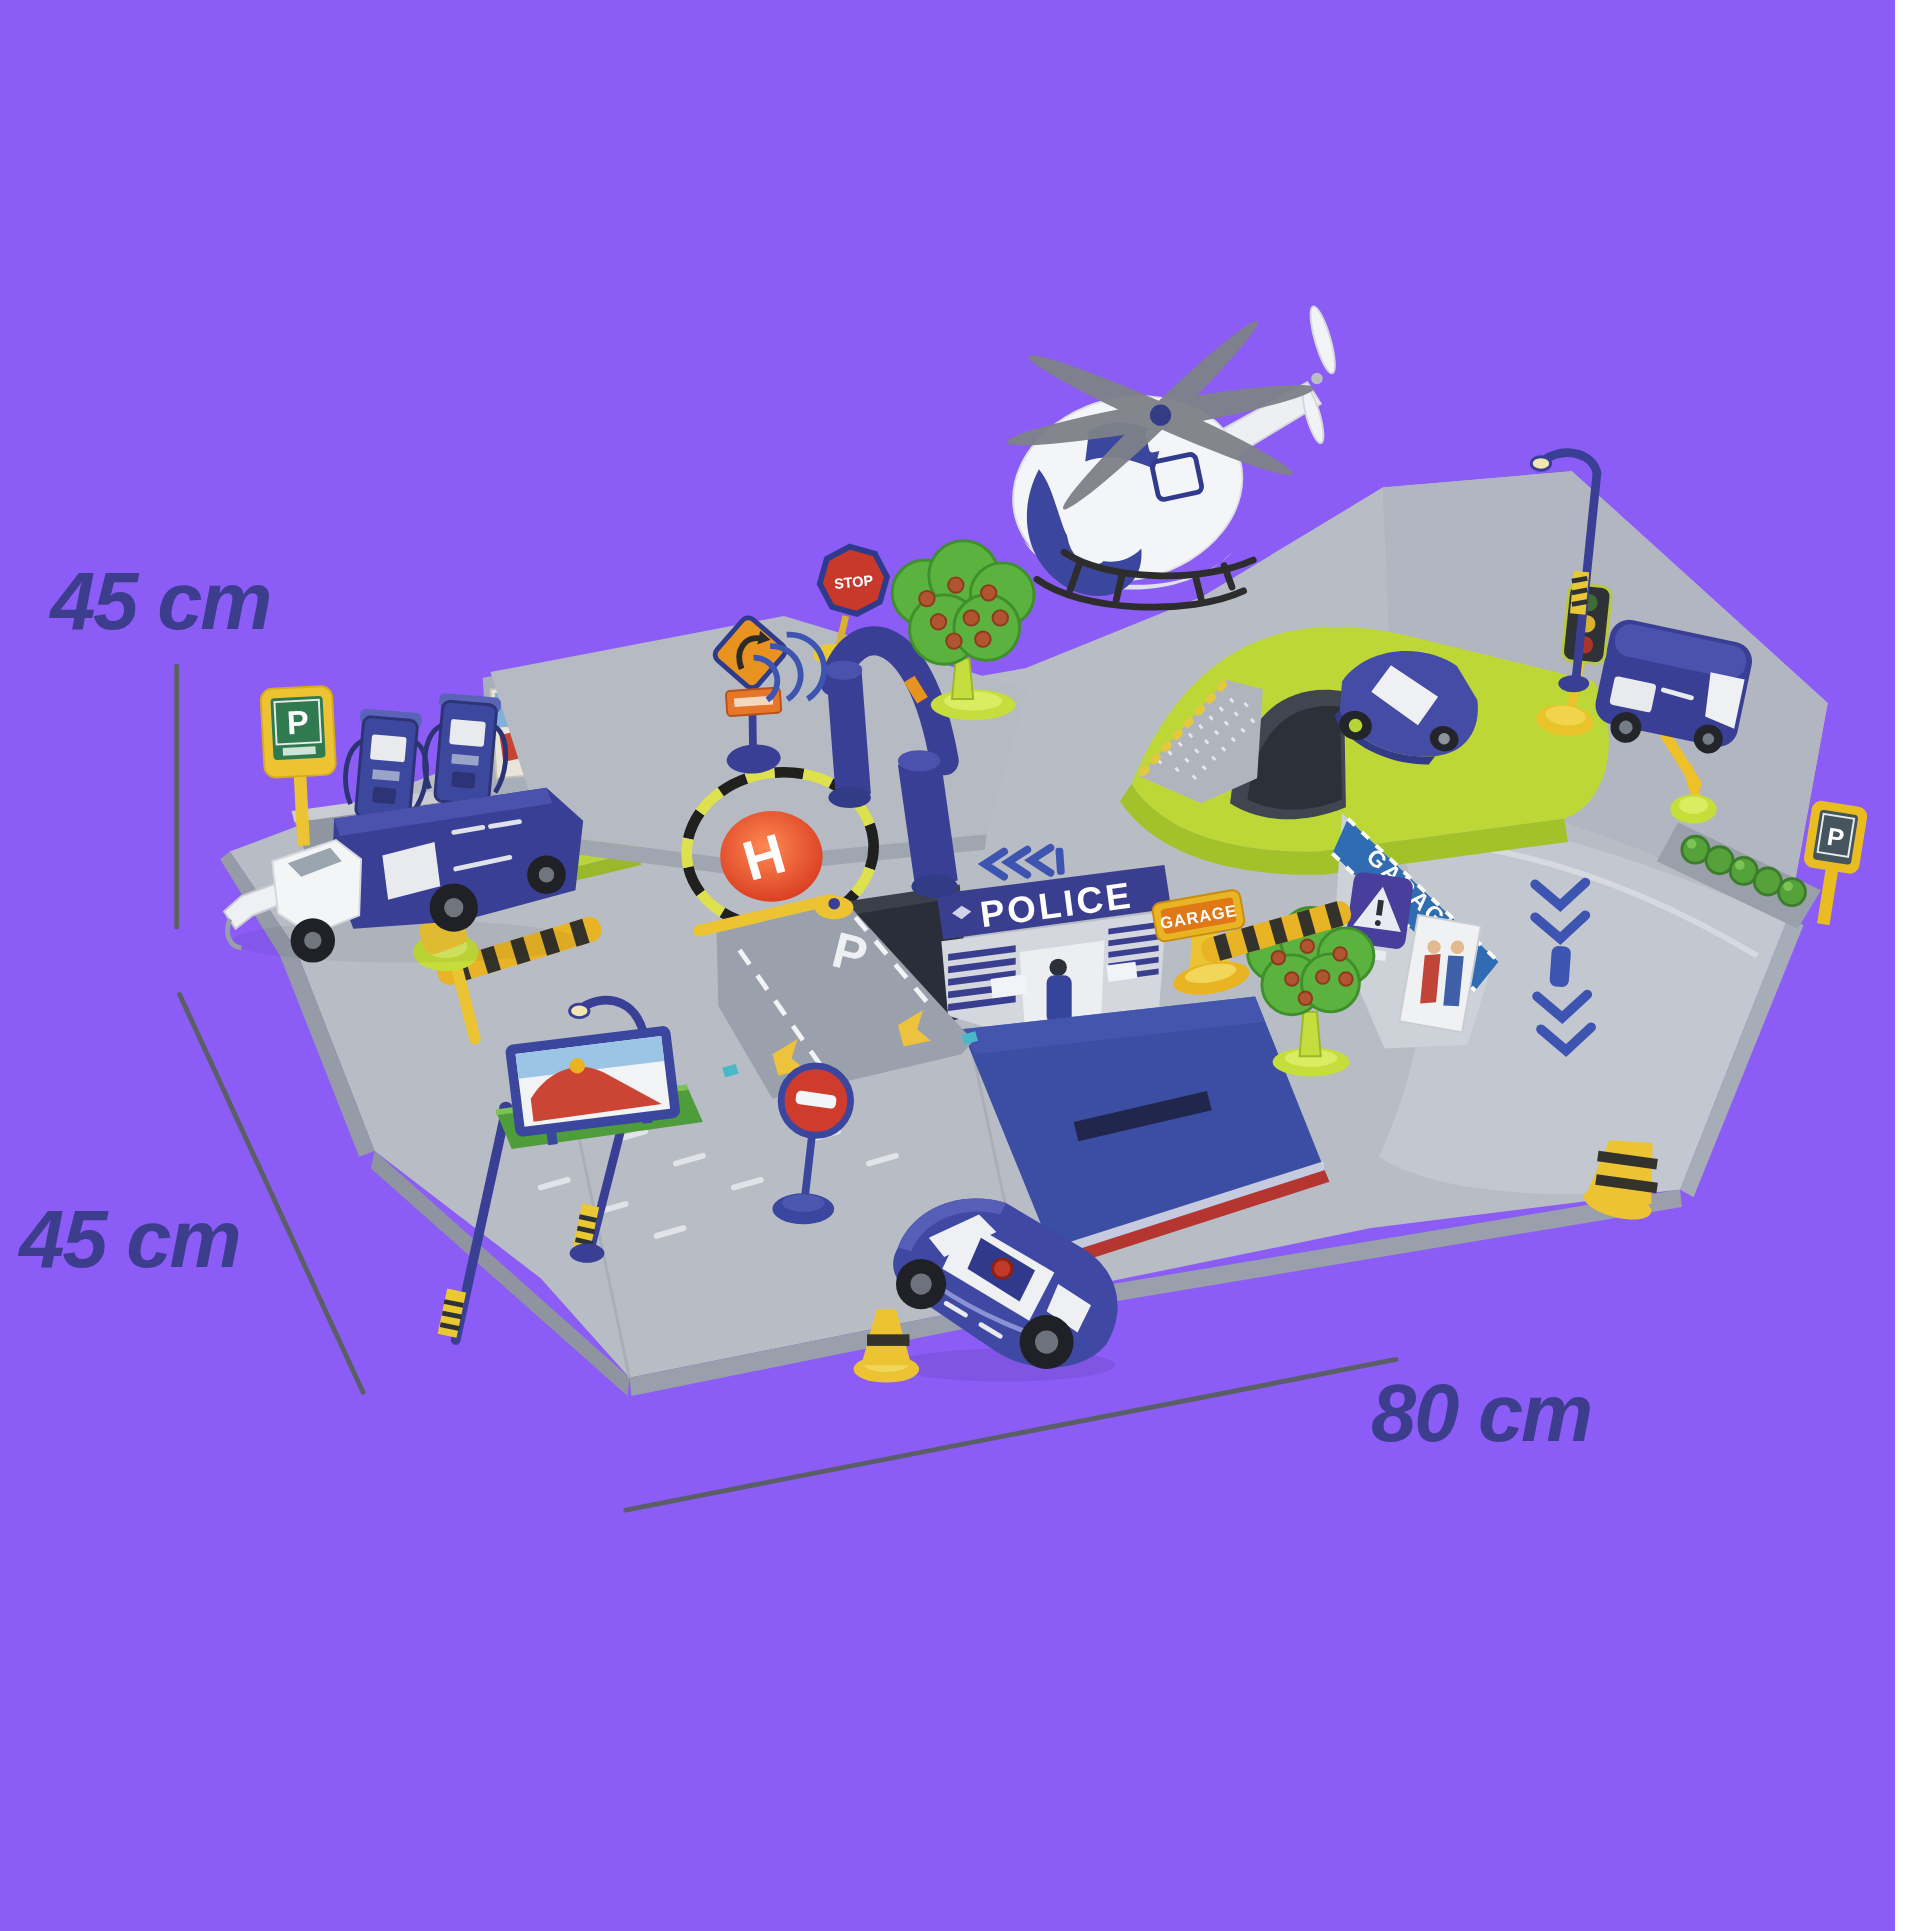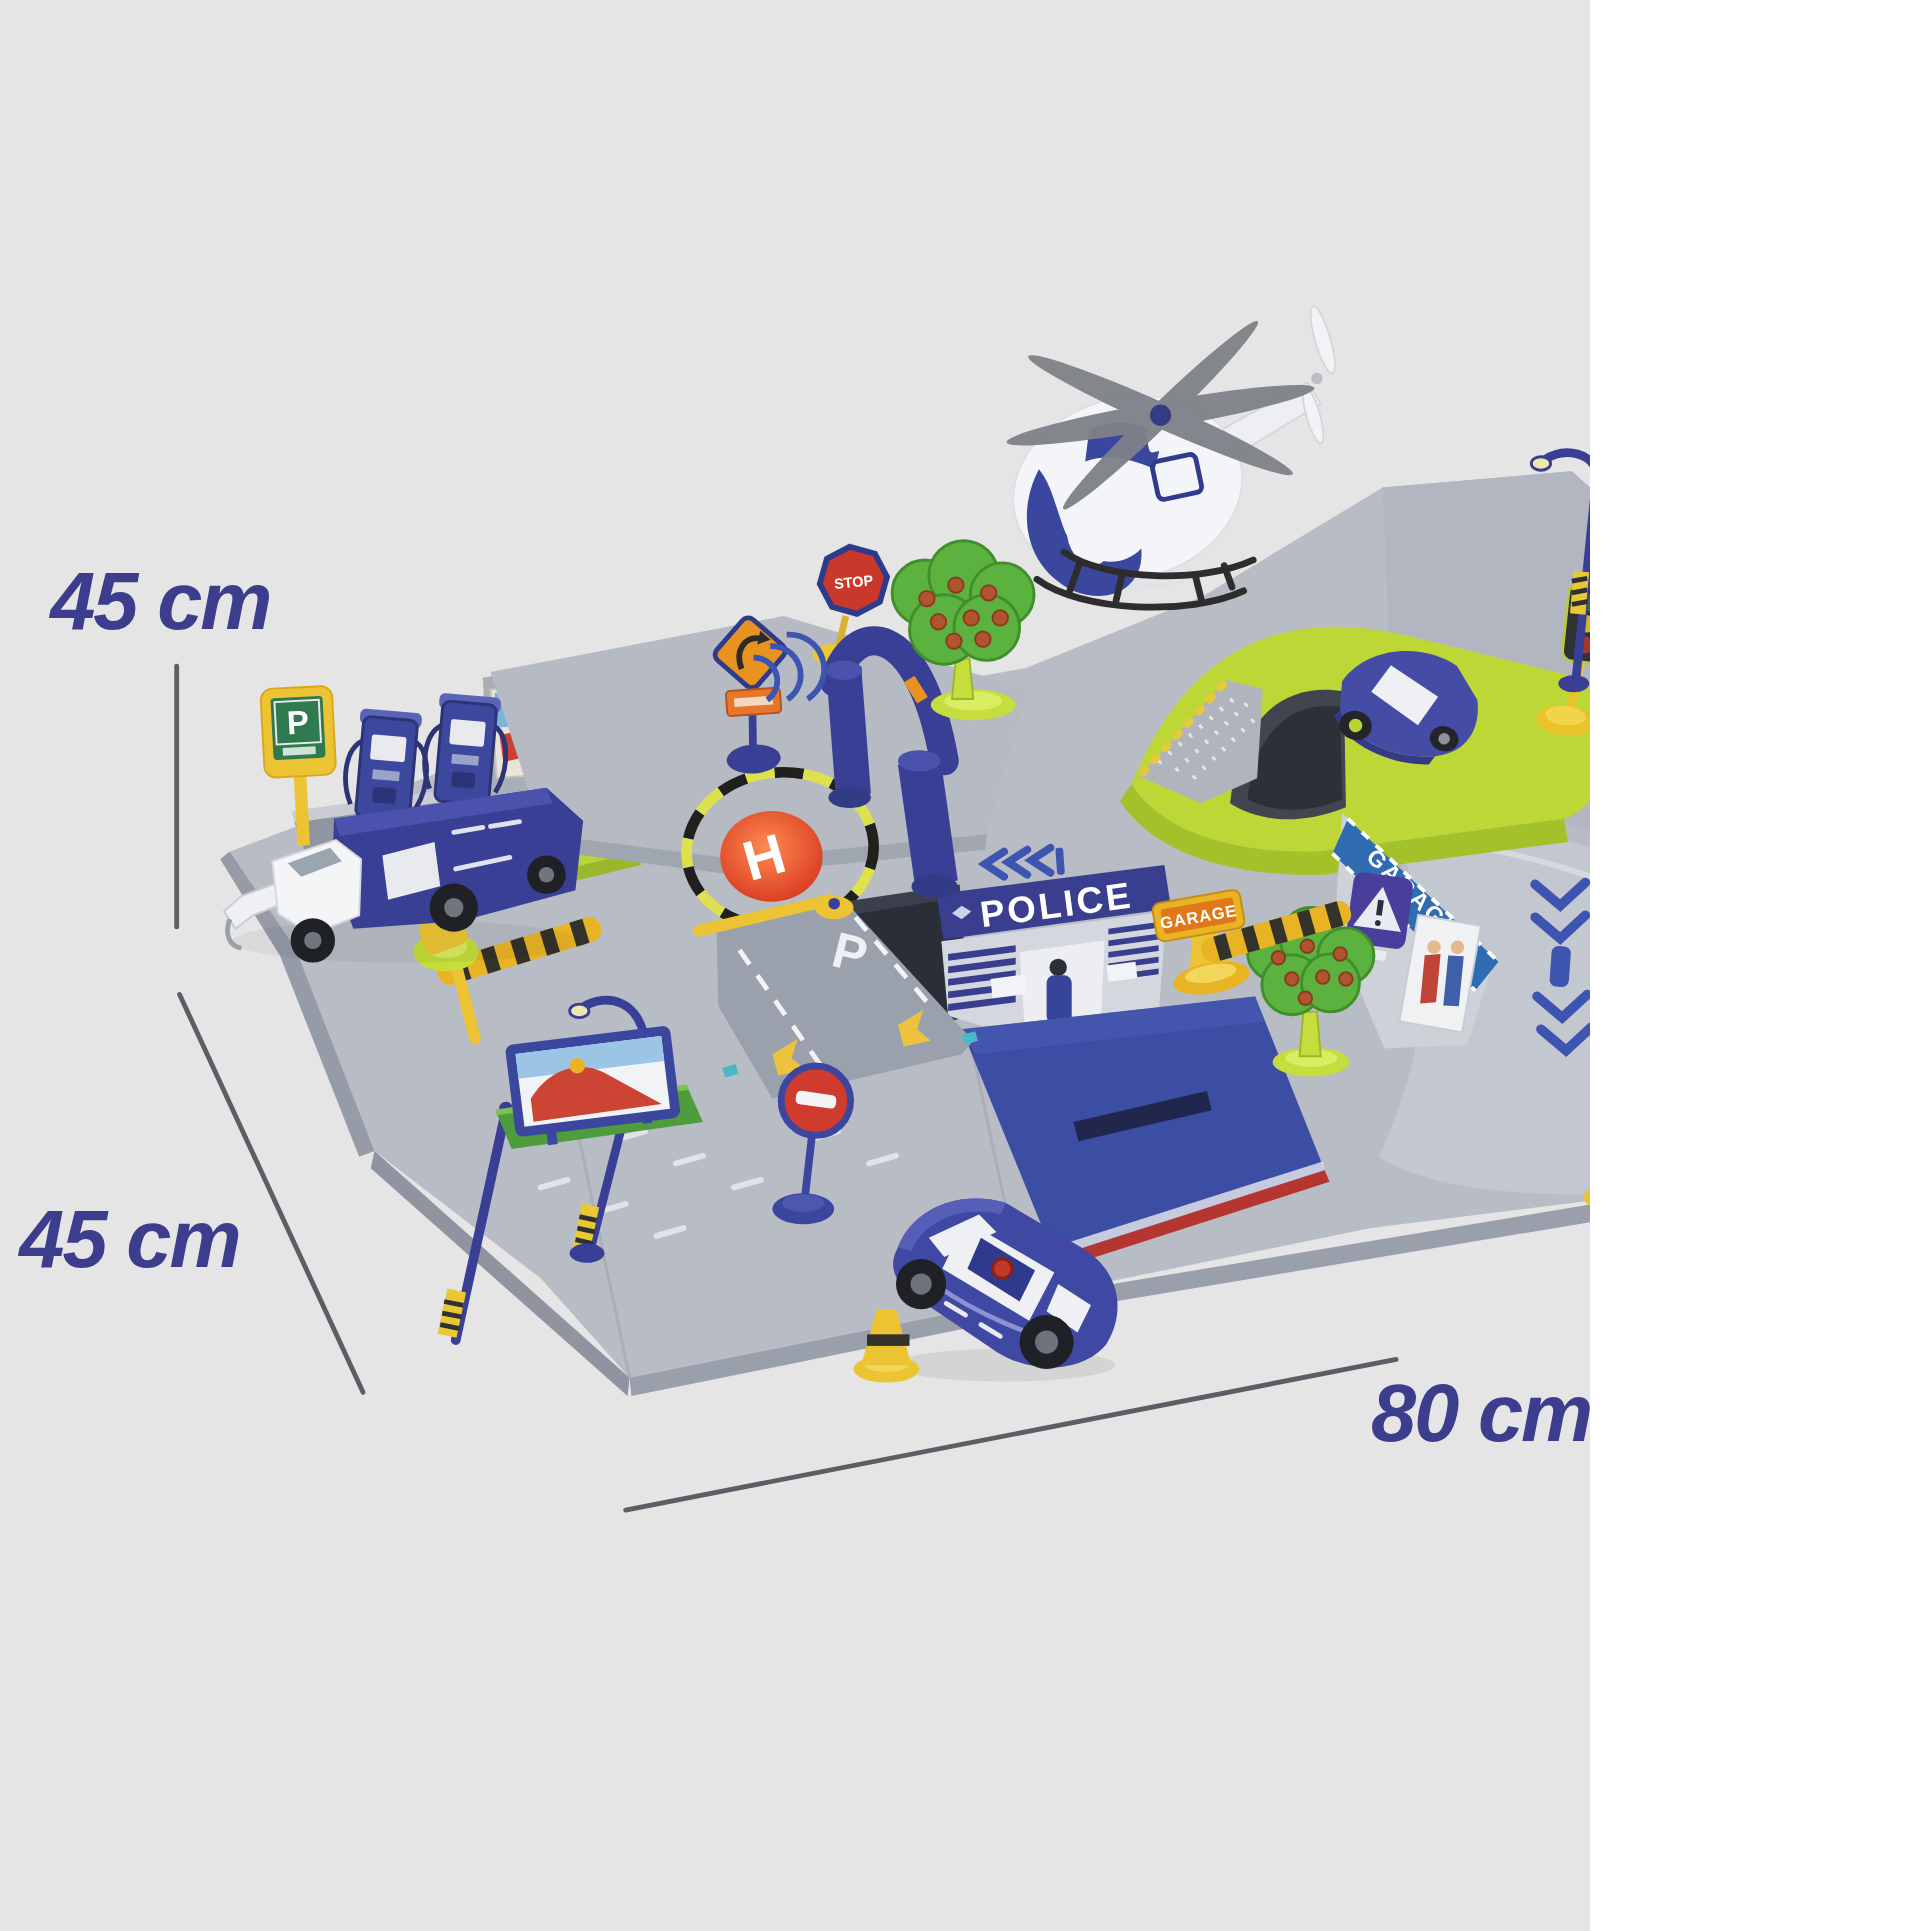--- a/index.html
+++ b/index.html
@@ -1,16 +1,16 @@
 <!DOCTYPE html>
 <html><head>
 <meta charset="utf-8">
 <style>
   html,body{margin:0;padding:0;background:#ffffff;}
-  .canvas{position:relative;width:1590px;height:1931px;background:#e5e5e5;overflow:hidden;
+  .canvas{position:relative;width:1895px;height:1931px;background:#8b5cf6;overflow:hidden;
           font-family:"Liberation Sans",sans-serif;}
   .scene{position:absolute;left:0;top:0;}
   .dim-label{font-family:"Liberation Sans",sans-serif;font-weight:bold;font-style:italic;letter-spacing:-2px;}
   .toy-text{font-family:"Liberation Sans",sans-serif;font-weight:bold;}
 </style>
 </head>
 <body>
 
 <div class="canvas">
 <svg class="scene" width="1931" height="1931" viewBox="0 0 2000 2000" xmlns="http://www.w3.org/2000/svg">

